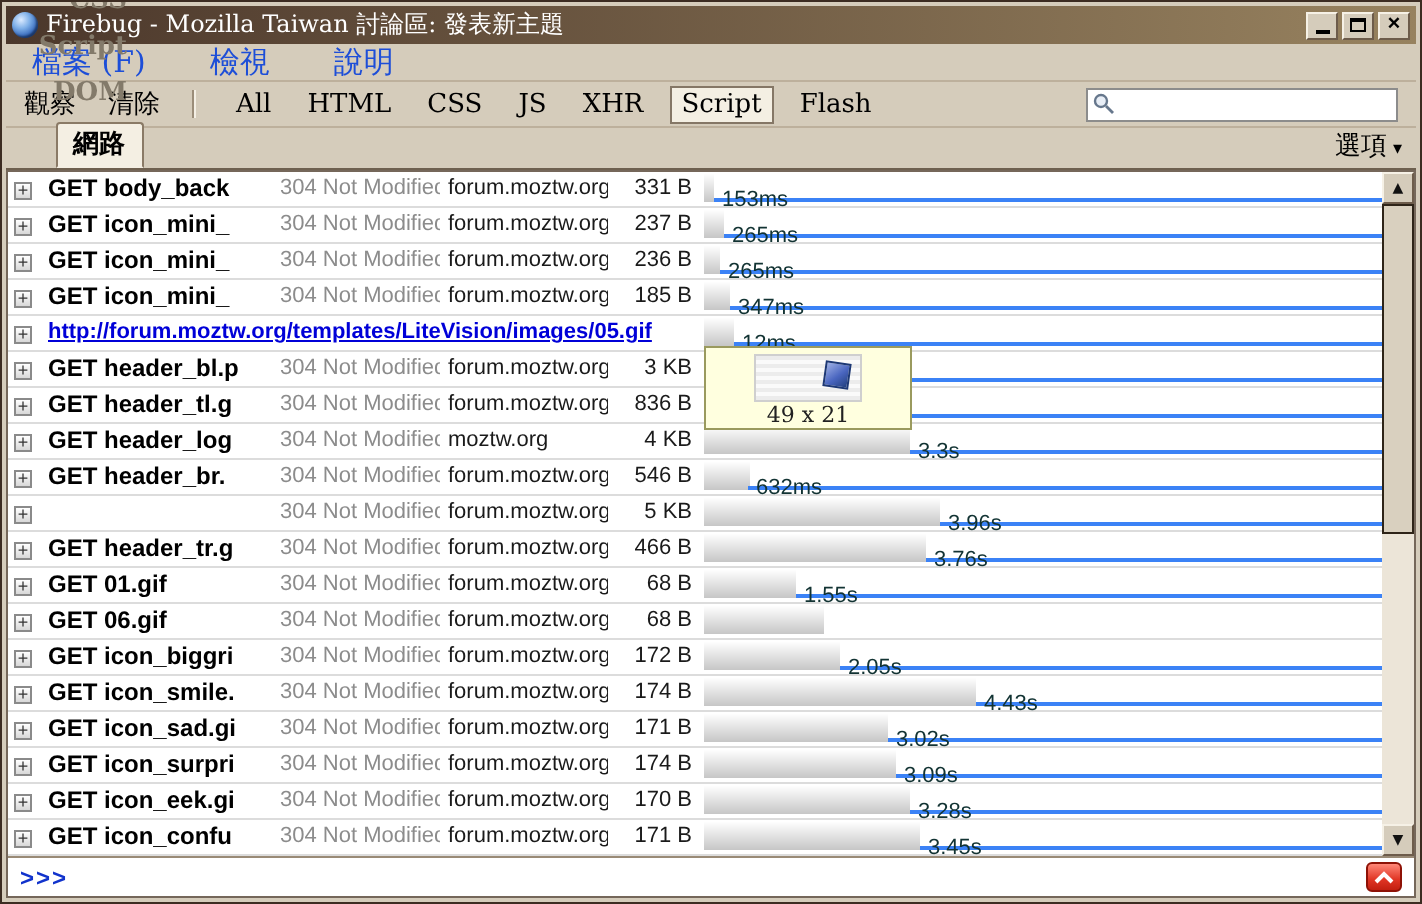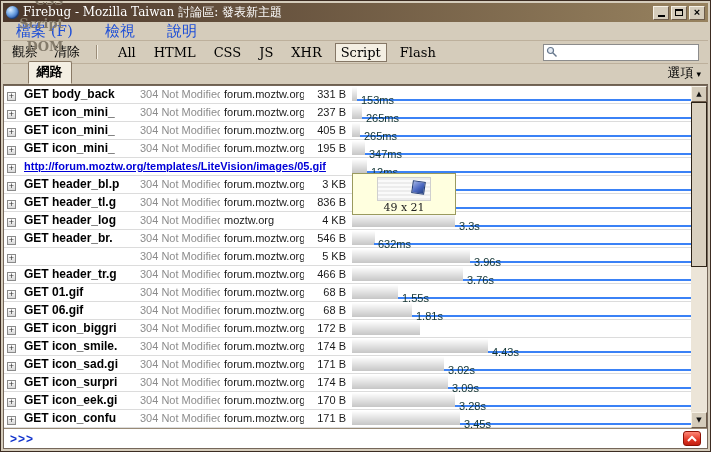--- a/index.html
+++ b/index.html
@@ -181,34 +181,34 @@
               <span class="fill" style="left:10px">
                 <span class="bar-label">265ms</span>
               </span>
             </span>
           </div>
           <div class="row">
             <span class="cell c-exp"><span class="expander">+</span></span>
             <span class="cell c-name">GET icon_mini_</span>
             <span class="cell c-status">304 Not Modified</span>
             <span class="cell c-domain">forum.moztw.org</span>
-            <span class="cell c-size">405 B</span>
+            <span class="cell c-size">236 B</span>
             <span class="c-bar">
               <span class="wait" style="width:8px"></span>
               <span class="fill" style="left:8px">
                 <span class="bar-label">265ms</span>
               </span>
             </span>
           </div>
           <div class="row">
             <span class="cell c-exp"><span class="expander">+</span></span>
             <span class="cell c-name">GET icon_mini_</span>
             <span class="cell c-status">304 Not Modified</span>
             <span class="cell c-domain">forum.moztw.org</span>
-            <span class="cell c-size">195 B</span>
+            <span class="cell c-size">185 B</span>
             <span class="c-bar">
               <span class="wait" style="width:13px"></span>
               <span class="fill" style="left:13px">
                 <span class="bar-label">347ms</span>
               </span>
             </span>
           </div>
           <div class="row">
             <span class="cell c-exp"><span class="expander">+</span></span>
             <span class="cell c-link">http://forum.moztw.org/templates/LiteVision/images/05.gif</span>
@@ -310,33 +310,33 @@
             </span>
           </div>
           <div class="row">
             <span class="cell c-exp"><span class="expander">+</span></span>
             <span class="cell c-name">GET 06.gif</span>
             <span class="cell c-status">304 Not Modified</span>
             <span class="cell c-domain">forum.moztw.org</span>
             <span class="cell c-size">68 B</span>
             <span class="c-bar">
               <span class="wait" style="width:60px"></span>
-              <span class="fill" style="left:60px">
-                <span class="bar-label">1.81s</span>
-              </span>
             </span>
           </div>
           <div class="row">
             <span class="cell c-exp"><span class="expander">+</span></span>
             <span class="cell c-name">GET icon_biggri</span>
             <span class="cell c-status">304 Not Modified</span>
             <span class="cell c-domain">forum.moztw.org</span>
             <span class="cell c-size">172 B</span>
             <span class="c-bar">
               <span class="wait" style="width:68px"></span>
+              <span class="fill" style="left:68px">
+                <span class="bar-label">2.05s</span>
+              </span>
             </span>
           </div>
           <div class="row">
             <span class="cell c-exp"><span class="expander">+</span></span>
             <span class="cell c-name">GET icon_smile.</span>
             <span class="cell c-status">304 Not Modified</span>
             <span class="cell c-domain">forum.moztw.org</span>
             <span class="cell c-size">174 B</span>
             <span class="c-bar">
               <span class="wait" style="width:136px"></span>

